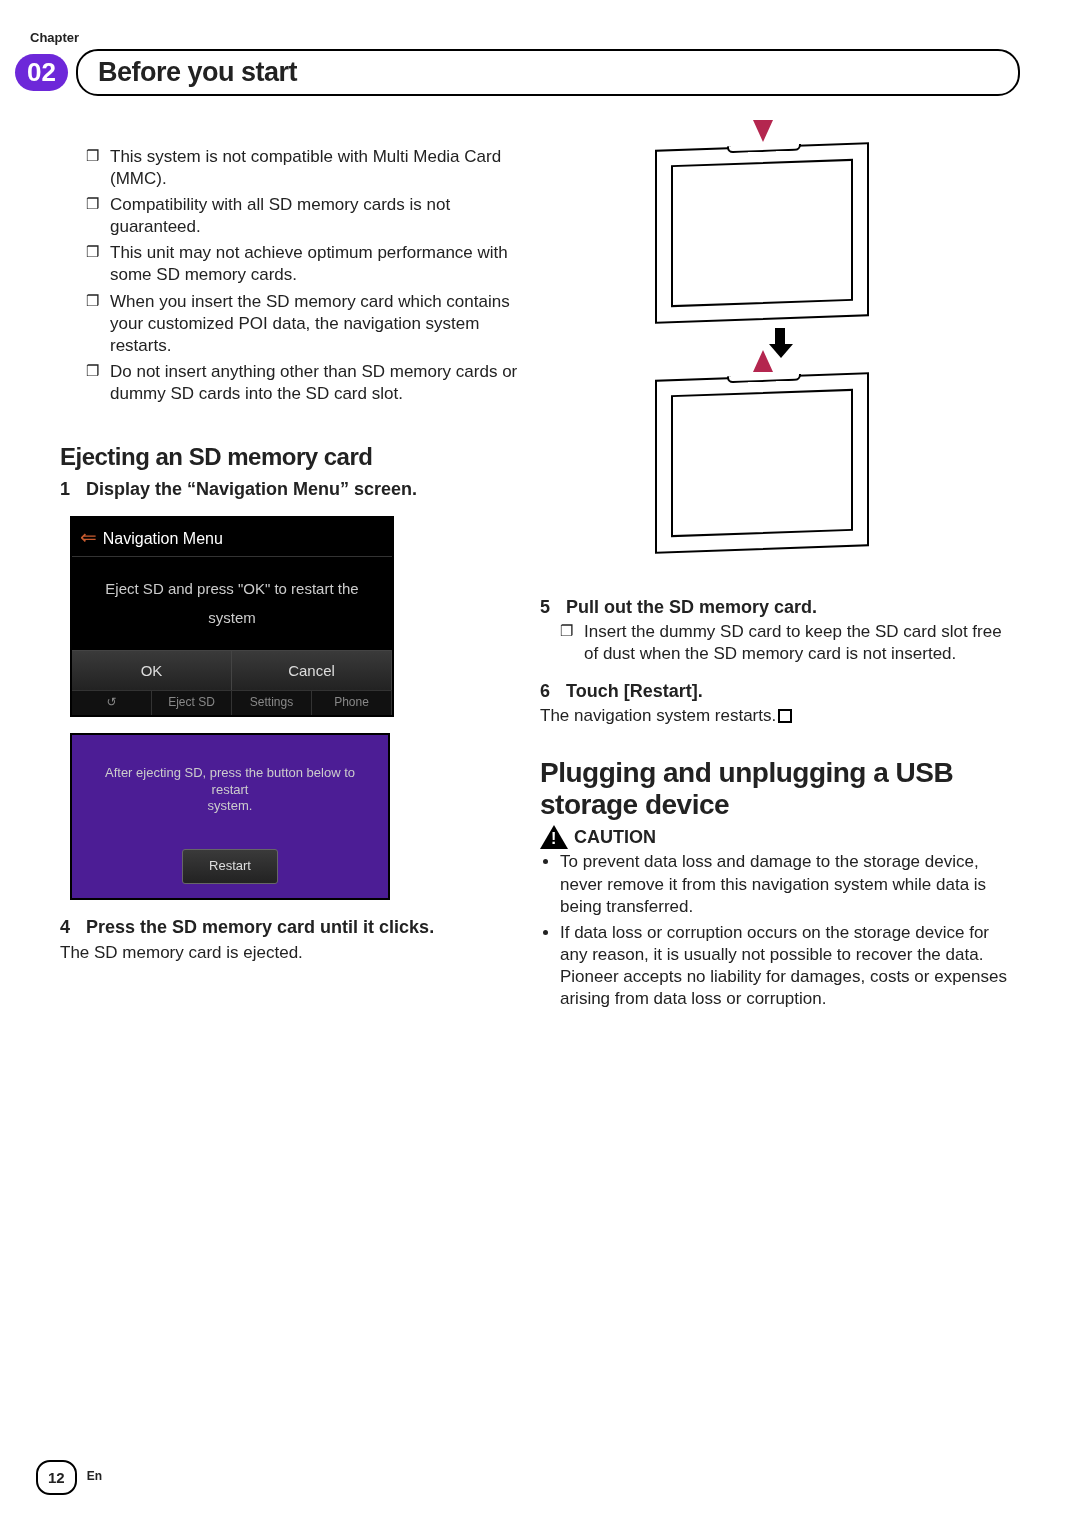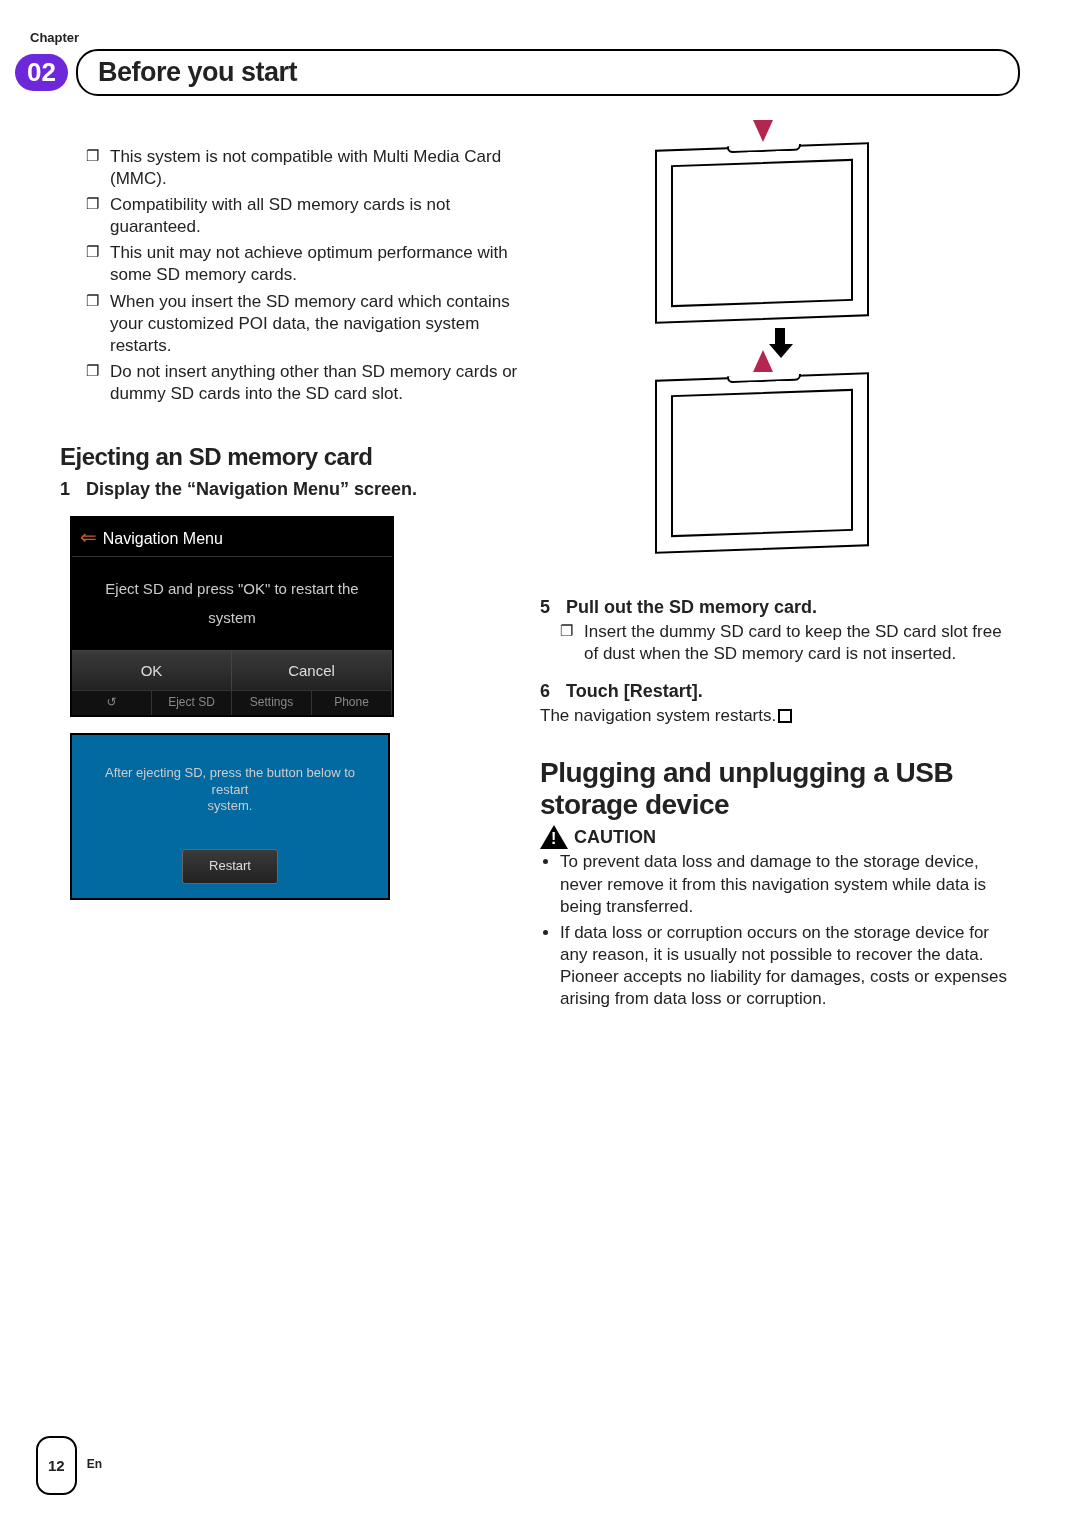--- a/index.html
+++ b/index.html
@@ -141,21 +141,21 @@
     flex: 1;
     text-align: center;
     padding: 4px 0;
     border-right: 1px solid #333;
   }
 
   .screenshot2 {
     width: 320px;
     margin: 10px 0 16px 10px;
     border: 2px solid #000;
-    background: #0369a1;
+    background: #4c1d95;
     color: #ccc;
     font-size: 13px;
     padding: 30px 14px 14px 14px;
     text-align: center;
     box-sizing: border-box;
   }
   .ss2-btn {
     display: inline-block;
     margin-top: 34px;
     padding: 8px 26px;
@@ -263,21 +263,21 @@
   .footer {
     position: absolute;
     bottom: 34px;
     left: 36px;
     display: flex;
     align-items: center;
   }
   .page-num {
     border: 2px solid #000;
     border-radius: 14px;
-    padding: 18px 10px;
+    padding: 6px 10px;
     font-weight: bold;
     font-size: 15px;
     margin-right: 10px;
   }
   .lang { font-size: 12px; font-weight: bold; }
   .end-block {
     display: inline-block;
     width: 10px; height: 10px;
     border: 2px solid #000;
     vertical-align: middle;
@@ -330,20 +330,24 @@
         </div>
       </div>
 
 
       <div class="screenshot2">
         <div>After ejecting SD, press the button below to restart</div>
         <div>system.</div>
         <div class="ss2-btn">Restart</div>
       </div>
 
+      <div class="step">
+        <span class="step-head"><span class="step-num">4</span><span>Press the SD memory card until it clicks.</span></span>
+        <div class="step-body">The SD memory card is ejected.</div>
+      </div>
     </div>
 
     <div class="col">
       <div class="device-illus">
         <div style="position:relative">
           <div class="sd-arrow-down"></div>
           <div class="device-box">
               <div class="slot"></div>
               <div class="inner"></div>
             </div>

